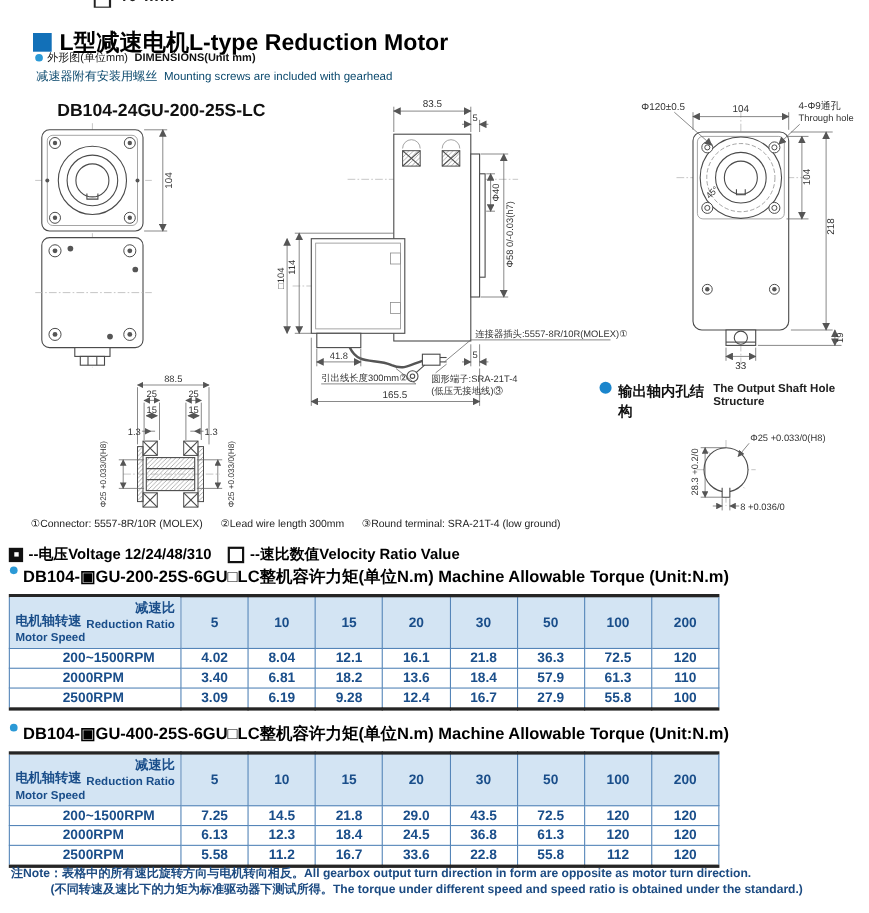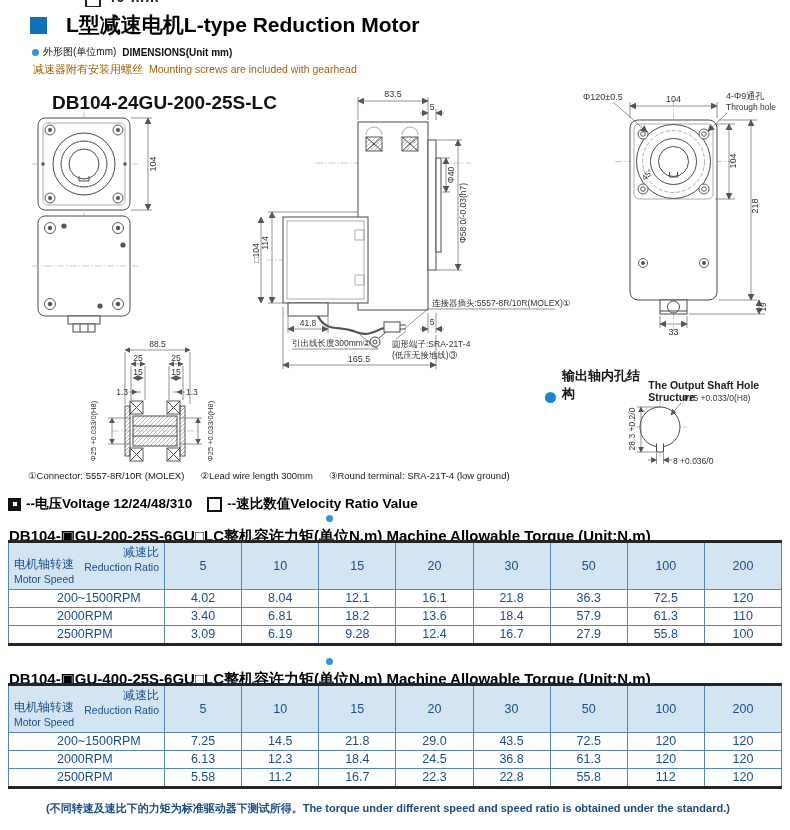--- a/index.html
+++ b/index.html
@@ -3,50 +3,50 @@
 <meta charset="utf-8">
 <style>
   html,body{margin:0;padding:0;background:#fff;}
   .page{position:relative;width:790px;height:830px;background:#fff;overflow:hidden;
         font-family:"Liberation Sans",sans-serif;color:#111;}
   
   .fragment{position:absolute;left:85px;top:0;width:240px;height:7px;overflow:hidden;}
   .fragment .fbox{position:absolute;left:0;top:-9px;width:12px;height:13px;border:2.5px solid #222;}
   .fragment .ftext{position:absolute;left:22px;top:-12px;font-weight:bold;font-size:15px;letter-spacing:1px;color:#222;}
   
-  .title-row{position:absolute;left:30px;top:11px;display:flex;align-items:center;gap:19px;}
+  .title-row{position:absolute;left:30px;top:24px;display:flex;align-items:center;gap:7px;}
   .title-sq{width:17px;height:17px;background:#1270b8;}
   .main-title{font-size:21px;font-weight:bold;color:#000;letter-spacing:0;}
   .sec-row{position:absolute;left:32px;top:45px;display:flex;align-items:center;gap:4px;}
   .dot{width:7px;height:7px;border-radius:50%;background:#2b99d6;flex:none;}
   .sec-cn{font-size:10px;font-weight:normal;}
   .sec-en{font-size:10px;font-weight:bold;margin-left:2px;}
-  .sub-row{position:absolute;left:33px;top:62px;display:flex;align-items:baseline;gap:6px;color:#a16207;}
+  .sub-row{position:absolute;left:33px;top:62px;display:flex;align-items:baseline;gap:6px;color:#0c4a6e;}
   .sub-cn{font-size:11px;}
   .sub-en{font-size:10.5px;}
-  .model{position:absolute;left:52px;top:92px;font-size:19px;font-weight:bold;}
-  
-  .sh-row{position:absolute;left:545px;top:367px;display:flex;align-items:flex-end;gap:6px;}
+  .model{position:absolute;left:52px;top:92px;font-size:16px;font-weight:bold;}
+  
+  .sh-row{position:absolute;left:545px;top:347px;display:flex;align-items:flex-start;gap:6px;}
   .sh-dot{width:11px;height:11px;border-radius:50%;background:#1b85cc;flex:none;}
   .sh-cn{font-size:13px;font-weight:bold;}
   .sh-en{font-size:10.5px;font-weight:bold;color:#222;}
   
   .footnotes{position:absolute;left:28px;top:470px;display:flex;gap:16px;font-size:9.5px;color:#222;}
   .legend{position:absolute;left:8px;top:495px;display:flex;align-items:center;gap:5px;font-size:13.5px;font-weight:bold;color:#000;}
   .lg-filled{width:13px;height:13px;background:#111;display:flex;align-items:center;justify-content:center;flex:none;}
   .lg-filled i{display:block;width:4px;height:4px;background:#fff;}
   .lg-empty{width:11px;height:11px;border:2.5px solid #111;flex:none;margin-left:10px;}
   
-  .ttl-row{position:absolute;display:flex;align-items:center;gap:5px;flex-direction:column;}
+  .ttl-row{position:absolute;display:flex;gap:5px;}
   .ttl-text{font-size:15px;font-weight:bold;color:#000;}
   
-  .torque{position:absolute;left:8px;width:774px;border-collapse:collapse;table-layout:fixed;
+  .torque{position:absolute;left:8px;width:646px;border-collapse:collapse;table-layout:fixed;
           border-top:3px solid #252525;border-bottom:3px solid #252525;
           border-left:1px solid #5585b8;border-right:1px solid #5585b8;
-          color:#1a4e8a;font-weight:normal;}
+          color:#1a4e8a;font-weight:bold;}
   .torque td{border:1px solid #5585b8;text-align:center;font-size:12.5px;height:17px;line-height:17px;padding:0;background:#fff;}
   .torque tr.hdr td{background:#d3e4f3;height:46px;}
   .torque td.corner{position:relative;background:
       linear-gradient(to bottom right,#d3e4f3 calc(50% - .8px),#5585b8 calc(50% - .8px),#5585b8 calc(50% + .8px),#d3e4f3 calc(50% + .8px));}
   .torque .crt{position:absolute;top:2px;right:5px;text-align:right;line-height:1.2;}
   .torque .clb{position:absolute;bottom:2px;left:5px;text-align:left;line-height:1.2;}
   .torque .cn{font-size:12px;}
   .torque .en{font-size:10.5px;}
   .torque td.speed{text-align:left;padding-left:48px;}
   
@@ -513,24 +513,25 @@
           <td>36.8</td>
           <td>61.3</td>
           <td>120</td>
           <td>120</td>
         </tr>
         <tr>
           <td class="speed">2500RPM</td>
           <td>5.58</td>
           <td>11.2</td>
           <td>16.7</td>
-          <td>22.3</td>
+          <td>33.6</td>
           <td>22.8</td>
           <td>55.8</td>
           <td>112</td>
           <td>120</td>
         </tr>
       </tbody>
     </table>
 
+  <div class="bnote" style="left:10px;top:786px;">注Note：表格中的所有速比旋转方向与电机转向相反。All gearbox output turn direction in form are opposite as motor turn direction.</div>
   <div class="bnote" style="left:46px;top:801px;">(不同转速及速比下的力矩为标准驱动器下测试所得。The torque under different speed and speed ratio is obtained under the standard.)</div>
 
 </div>
 
 </body></html>

